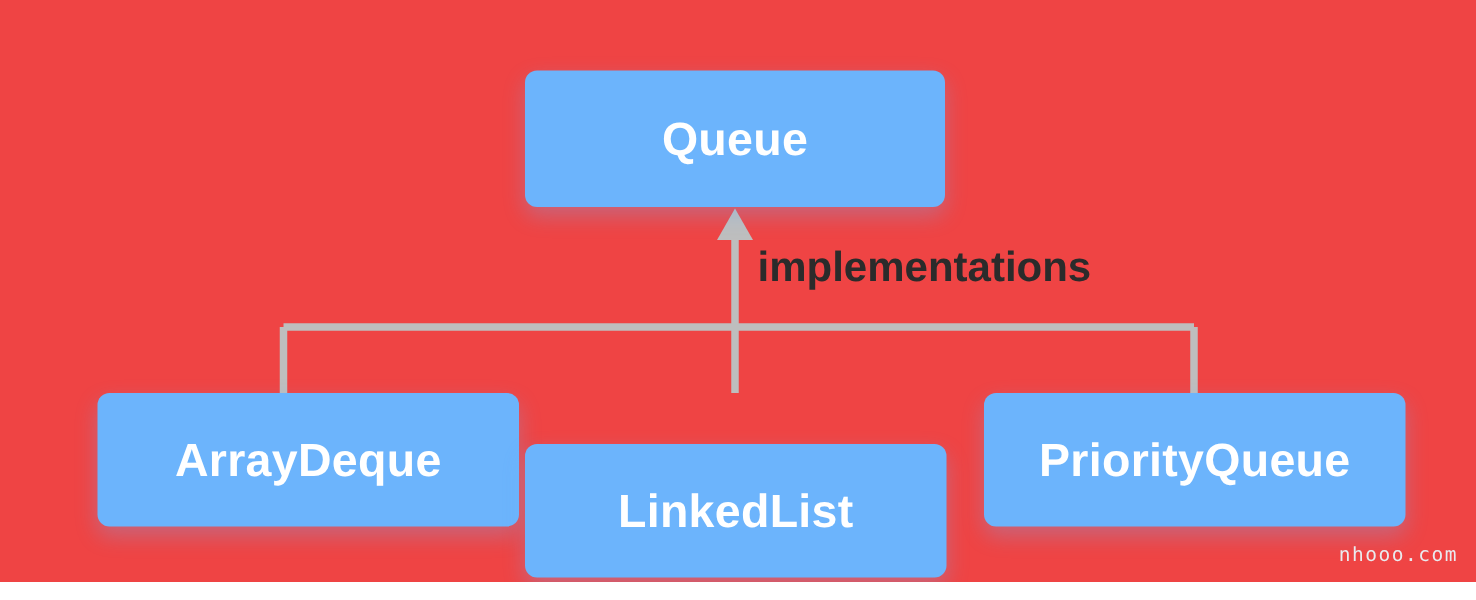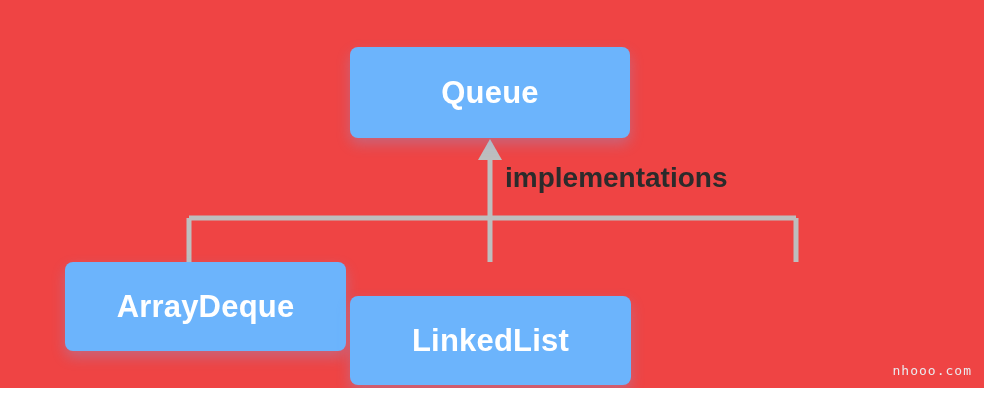--- a/index.html
+++ b/index.html
@@ -118,16 +118,19 @@
   <div class="edge-label">implementations</div>
 
   <div class="node node-impl node-a">
     <span class="node-label">ArrayDeque</span>
   </div>
 
   <div class="node node-impl node-b">
     <span class="node-label">LinkedList</span>
   </div>
 
+  <div class="node node-impl node-c">
+    <span class="node-label">PriorityQueue</span>
+  </div>
 
   <div class="watermark">nhooo.com</div>
 
 </div>
 
 </body></html>

